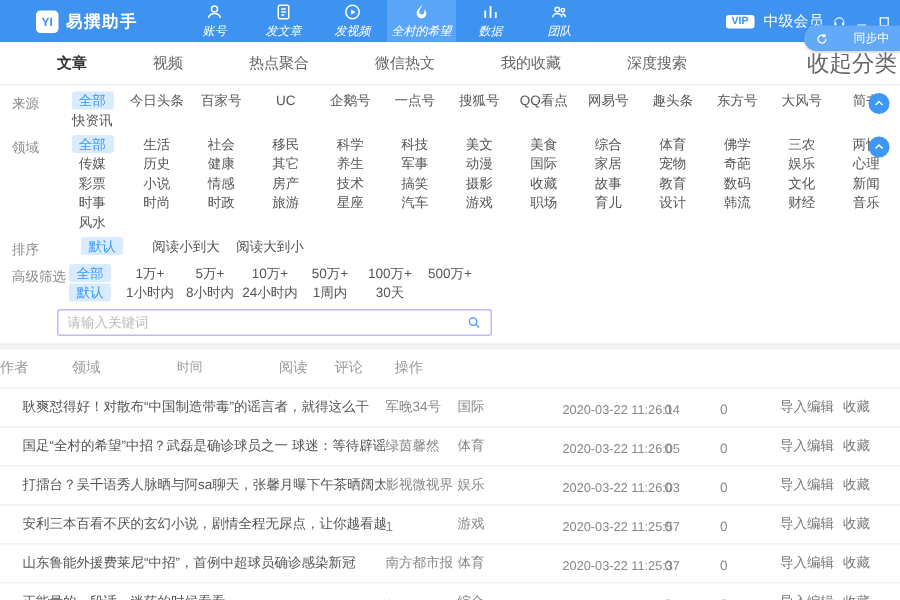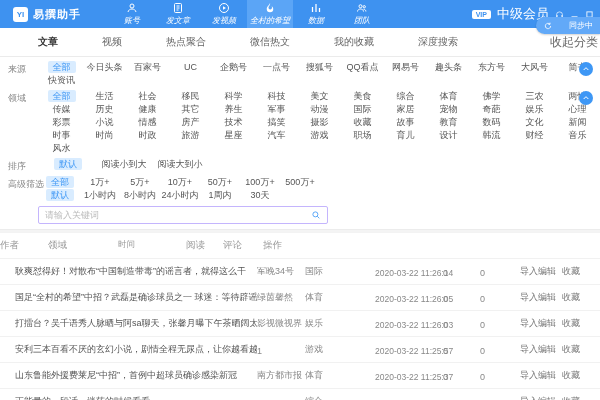--- a/index.html
+++ b/index.html
@@ -1,47 +1,47 @@
 <!DOCTYPE html>
 <html><head>
 <meta charset="utf-8">
 <style>
   * { box-sizing: border-box; margin: 0; padding: 0; }
   html,body { width:600px; height:400px; overflow:hidden; background:#fff;
     font-family:"Liberation Sans","DejaVu Sans",sans-serif; position:relative; }
 
   
   .app-header { height:28px; background:#3E92F0; display:flex; align-items:stretch; color:#fff; }
-  .logo { display:flex; align-items:center; gap:5px; padding:0 12px 0 13px; }
+  .logo { display:flex; align-items:center; gap:5px; padding:0 12px 0 24px; }
   .logo-badge { width:15px; height:15px; background:#fff; border-radius:3px; color:#3E92F0;
     font-weight:bold; font-size:8px; display:flex; align-items:center; justify-content:center; }
   .logo-title { font-size:11px; font-weight:bold; letter-spacing:1px; white-space:nowrap; }
   .nav { display:flex; margin-left:16px; }
   .nav-item { width:46px; display:flex; flex-direction:column; align-items:center;
     justify-content:center; gap:1px; cursor:pointer;font-style:italic; }
   .nav-item.active { background:#5BA5F6; }
   .nav-item svg { width:12px; height:12px; display:block; }
   .nav-label { font-size:8px; white-space:nowrap; }
   .header-right { margin-left:auto; display:flex; align-items:center; gap:6px; padding-right:6px; }
   .vip { background:#fff; color:#3E92F0; font-size:7px; font-weight:bold; padding:1px 4px;
     border-radius:2px; }
-  .member { font-size:13px; white-space:nowrap; }
+  .member { font-size:10px; white-space:nowrap; }
   .win-icon { width:9px; height:9px; display:block; opacity:.9; cursor:pointer; }
 
   .sync-pill { position:absolute; top:17px; right:0; z-index:30; background:#62A9F8; color:#fff;
     font-size:8px; padding:3px 7px 3px 8px; border-radius:10px 0 0 10px; display:flex;
     align-items:center; gap:17px; box-shadow:0 1px 2px rgba(0,0,0,.18); white-space:nowrap; }
   .sync-pill svg { width:8px; height:8px; }
 
   
   .tabbar { height:29px; display:flex; align-items:center; border-bottom:1px solid #ebebeb;
     padding-left:38px; position:relative; background:#fff; }
   .tab { font-size:10px; color:#666; margin-right:44px; cursor:pointer; white-space:nowrap; }
   .tab.active { color:#333; font-weight:bold; }
-  .collapse-link { position:absolute; right:2px; font-size:12px; color:#666; cursor:pointer;
+  .collapse-link { position:absolute; right:2px; font-size:15px; color:#666; cursor:pointer;
     white-space:nowrap; }
 
   
   .filters { padding-top:2px; background:#fff; }
   .filter-row { display:flex; padding:2px 0 1px 8px; position:relative; align-items:flex-start; }
   .filter-label { width:32px; font-size:9px; color:#888; padding-top:2px; flex-shrink:0;
     white-space:nowrap; }
   .chip-lines { flex:1; }
   .chip-line { display:flex; margin-bottom:1px; }
   .chip { display:flex; justify-content:center; font-size:9px; line-height:10px; color:#555;

